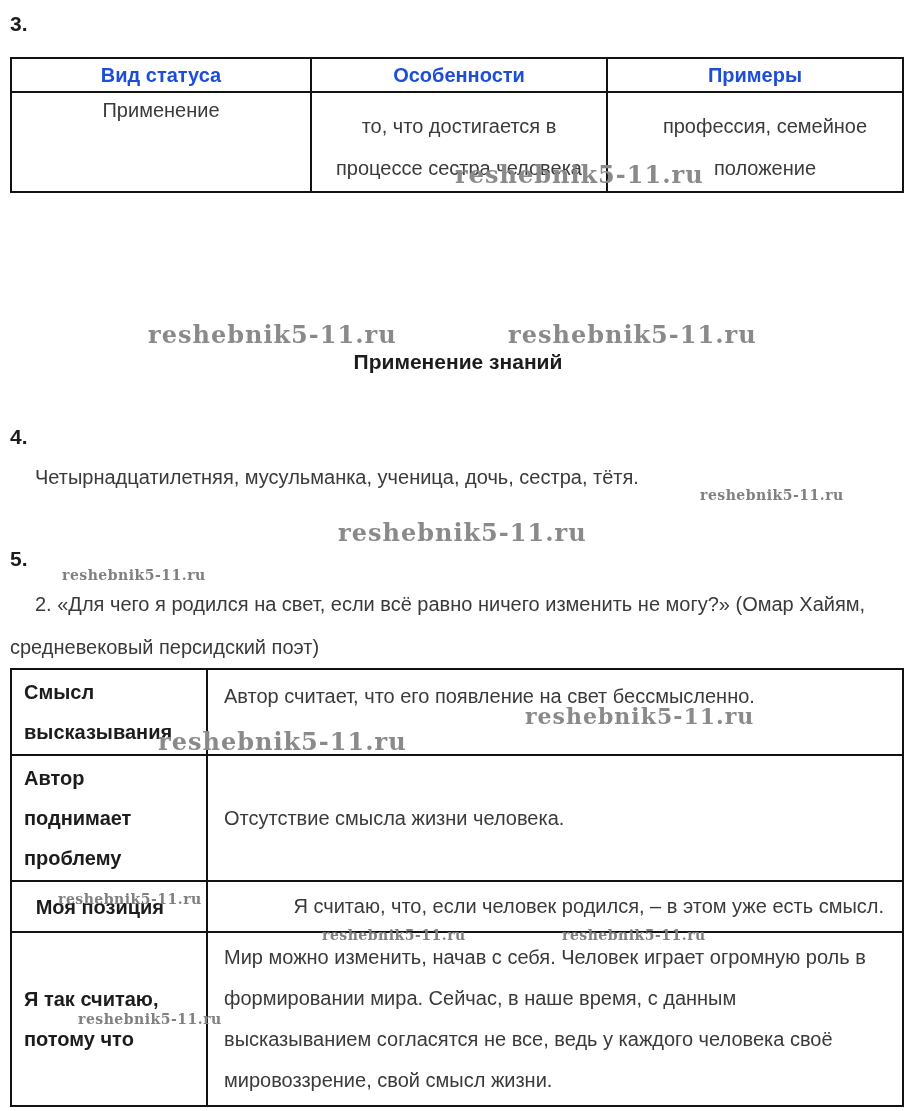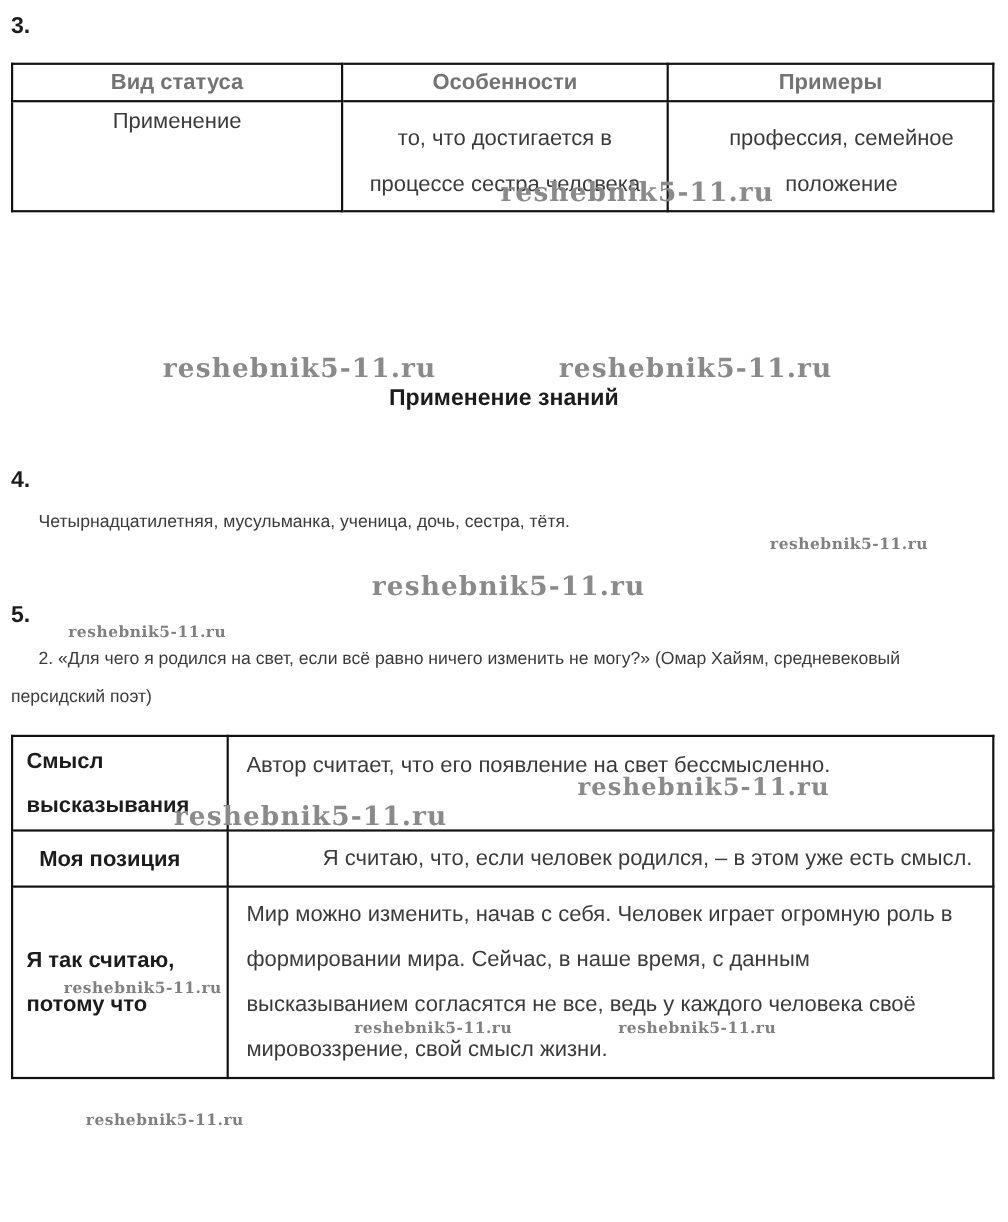--- a/index.html
+++ b/index.html
@@ -14,21 +14,21 @@
     overflow: hidden;
   }
   .secnum {
     position: absolute;
     font-weight: bold;
     font-size: 21px;
     color: #1c1c1c;
   }
   .para {
     position: absolute;
-    font-size: 16px;
+    font-size: 20px;
     color: #3a3a3a;
   }
   .apply-title {
     position: absolute;
     top: 350px;
     left: 0;
     width: 100%;
     text-align: center;
     font-weight: bold;
     font-size: 21px;
@@ -44,21 +44,21 @@
     border: 2px solid #121212;
     font-size: 20px;
     overflow: hidden;
   }
   
   .t1 { left: 10px; top: 57px; width: 892px; }
   .t1 th {
     height: 34px;
     font-size: 20px;
     font-weight: bold;
-    color: #737373;
+    color: #1d4ed8;
     text-align: center;
     padding: 2px 4px;
   }
   .t1 td {
     text-align: center;
     color: #3a3a3a;
     padding: 0;
   }
   .t1 .r1 td { height: 86px; }
   .t1 .r2 td { height: 100px; }
@@ -174,20 +174,28 @@
       </colgroup>
     <tbody>
         <tr class="tr1">
       <td class="lbl cell-top">
         <div class="lbl-inner">Смысл высказывания</div>
       </td>
       <td class="val cell-top">
         <div class="val-inner pad-top-sm">Автор считает, что его появление на свет бессмысленно.</div>
       </td>
     </tr>
+    <tr class="tr2">
+      <td class="lbl cell-top">
+        <div class="lbl-inner">Автор поднимает проблему</div>
+      </td>
+      <td class="val cell-mid">
+        <div class="val-inner">Отсутствие смысла жизни человека.</div>
+      </td>
+    </tr>
     <tr class="tr3">
       <td class="lbl cell-mid">
         <div class="lbl-inner">Моя позиция</div>
       </td>
       <td class="val cell-mid">
         <div class="val-inner">Я считаю, что, если человек родился, – в этом уже есть смысл.</div>
       </td>
     </tr>
     <tr class="tr4">
       <td class="lbl cell-mid">

